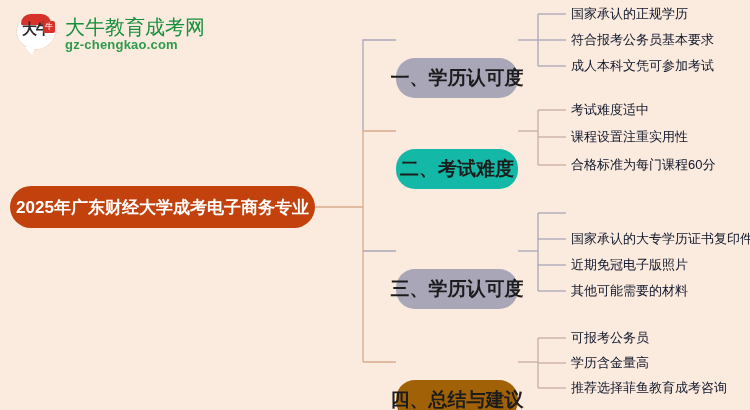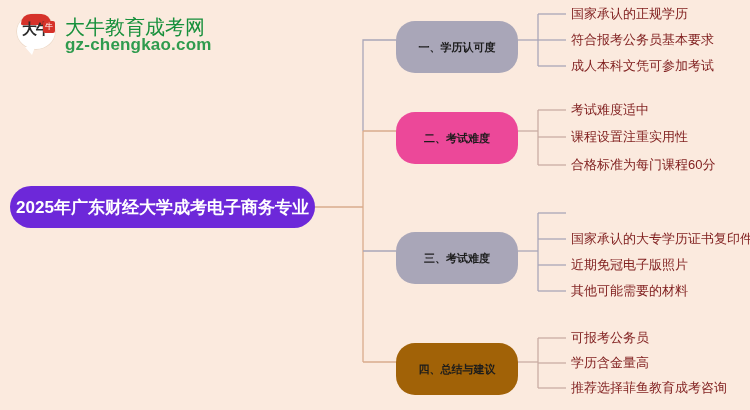--- a/index.html
+++ b/index.html
@@ -88,21 +88,21 @@
   }
   #logo-title {
     font-size: 20px;
     font-weight: normal;
     color: #18903c;
     letter-spacing: 0px;
     line-height: 22px;
     white-space: nowrap;
   }
   #logo-sub {
-    font-size: 17px;
+    font-size: 13px;
     font-weight: bold;
     color: #2f9b4e;
     letter-spacing: 0.2px;
     line-height: 14px;
     white-space: nowrap;
   }
   
   #wires {
     position: absolute;
     left: 0; top: 0;
@@ -125,36 +125,37 @@
     top: 186px;
     width: 305px;
     height: 42px;
     background: #6a7055;
     color: #ffffff;
     font-size: 17px;
     border-radius: 21px;
   }
   .branch-node {
     width: 122px;
-    height: 52px;
-    font-size: 11px;
+    height: 40px;
+    font-size: 19px;
     color: #1c1c1c;
     border-radius: 19px;
     left: 396px;
+    margin-top: 37px;
   }
   #branch-node-0 { top: 21px;  background: #a9a6b8; }
   #branch-node-1 { top: 112px; background: #d5a183; }
   #branch-node-2 { top: 232px; background: #a9a6b8; }
   #branch-node-3 { top: 343px; background: #d5a183; }
   
   .leaf {
     position: absolute;
     left: 571px;
     font-size: 13px;
-    color: #7f1d1d;
+    color: #0f172a;
     white-space: nowrap;
     line-height: 16px;
     transform: translateY(-8px);
   }
 </style>
 </head>
 <body style="background: rgb(251, 234, 222);">
 
 <div id="stage">
 
@@ -207,25 +208,25 @@
     <path d="M538 265 H566" fill="none" stroke="#a9a6b8" stroke-width="1.3"></path>
     <path d="M538 291 H566" fill="none" stroke="#a9a6b8" stroke-width="1.3"></path>
 
     <path d="M518 362 H538" fill="none" stroke="#c9aca4" stroke-width="1.3"></path>
     <path d="M538 338 V388" fill="none" stroke="#c9aca4" stroke-width="1.3"></path>
     <path d="M538 338 H566" fill="none" stroke="#c9aca4" stroke-width="1.3"></path>
     <path d="M538 363 H566" fill="none" stroke="#c9aca4" stroke-width="1.3"></path>
     <path d="M538 388 H566" fill="none" stroke="#c9aca4" stroke-width="1.3"></path>
   </svg>
 
-  <div class="node" id="root-node" style="background: #6d28d9; color: rgb(255, 255, 255);">2025年广东财经大学成考电子商务专业</div>
+  <div class="node" id="root-node" style="background: #c2410c; color: rgb(255, 255, 255);">2025年广东财经大学成考电子商务专业</div>
 
   <div class="node branch-node" id="branch-node-0" style="background: rgb(169, 166, 184);">一、学历认可度</div>
-  <div class="node branch-node" id="branch-node-1" style="background: #ec4899;">二、考试难度</div>
-  <div class="node branch-node" id="branch-node-2" style="background: rgb(169, 166, 184);">三、考试难度</div>
+  <div class="node branch-node" id="branch-node-1" style="background: #14b8a6;">二、考试难度</div>
+  <div class="node branch-node" id="branch-node-2" style="background: rgb(169, 166, 184);">三、学历认可度</div>
   <div class="node branch-node" id="branch-node-3" style="background: #a16207;">四、总结与建议</div>
 
   <div class="leaf" style="top:14px">国家承认的正规学历</div>
   <div class="leaf" style="top:40px">符合报考公务员基本要求</div>
   <div class="leaf" style="top:110px">考试难度适中</div>
 
   <div class="leaf" style="top:66px">成人本科文凭可参加考试</div>
   <div class="leaf" style="top:137px">课程设置注重实用性</div>
   <div class="leaf" style="top:165px">合格标准为每门课程60分</div>
 

